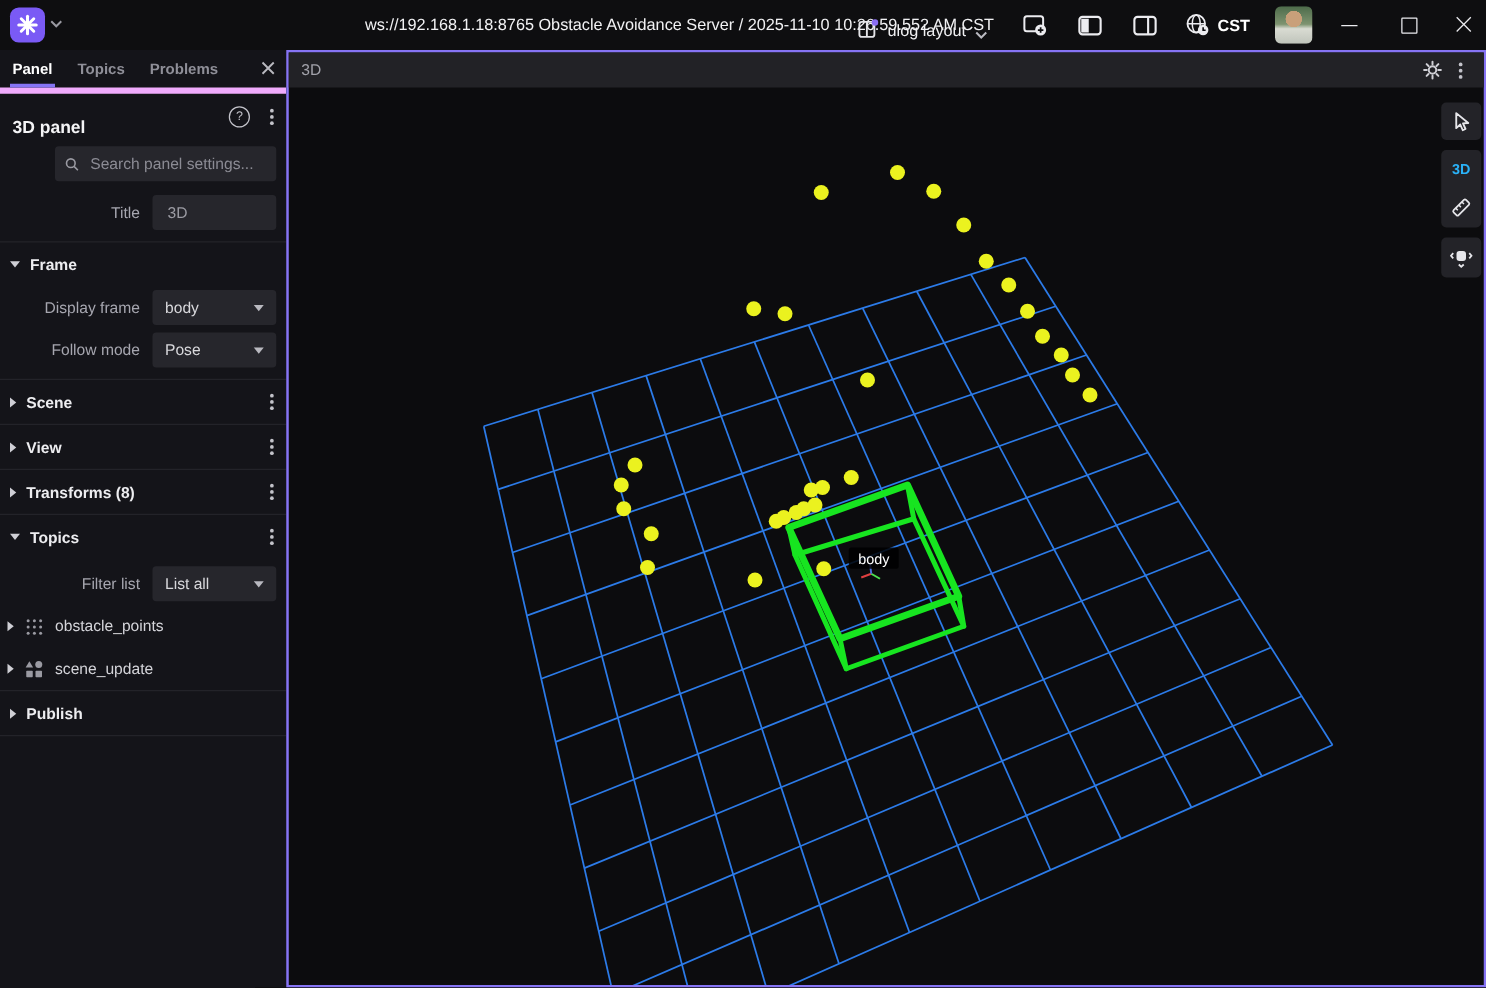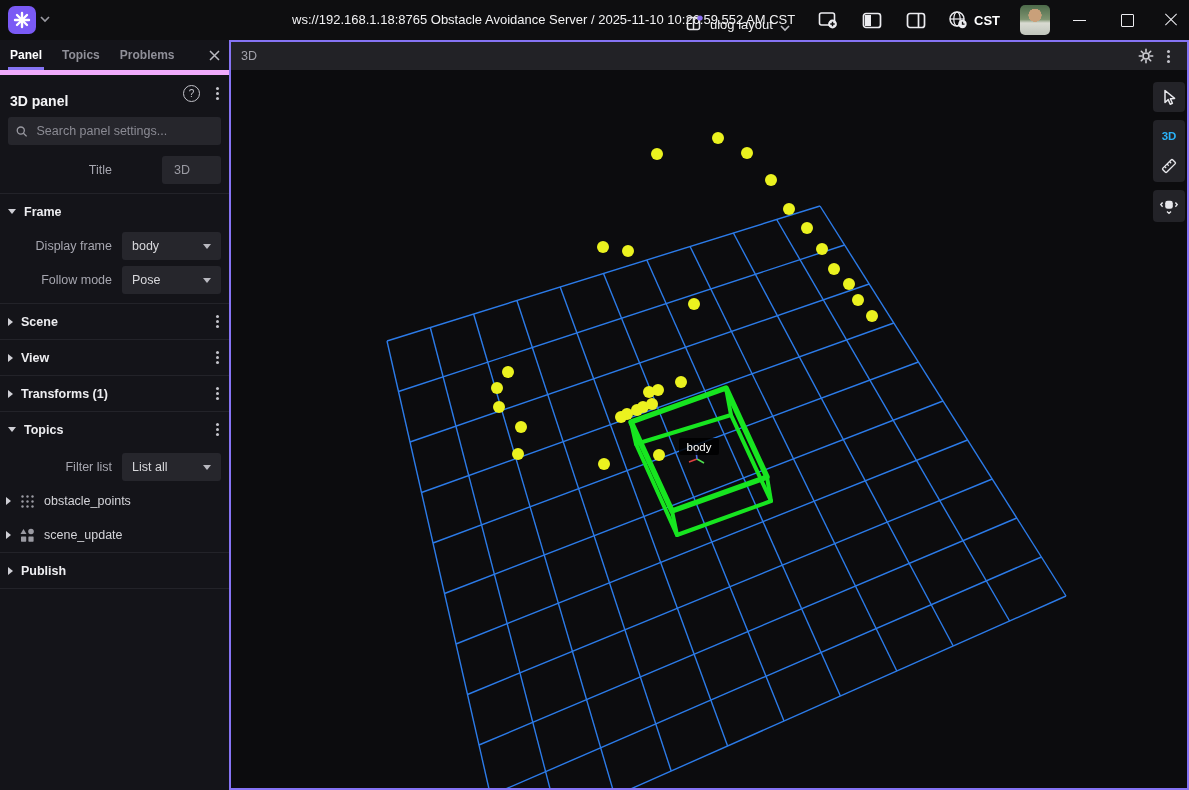--- a/index.html
+++ b/index.html
@@ -37,21 +37,21 @@
   .side-tab{font-size:12px;font-weight:bold;color:#8f8f98;padding:0 10px;height:100%;display:flex;align-items:center;position:relative;}
   .side-tab.active{color:#ffffff;}
   .side-tab.active::after{content:"";position:absolute;left:8px;right:8px;bottom:0;border-bottom:3px solid #8674f4;}
   .side-tabs .close{position:absolute;right:8px;top:8px;}
   .panel-title-row{height:36px;display:flex;align-items:center;padding:0 10px;}
   .panel-title-row .name{font-size:14px;font-weight:bold;color:#f4f4f6;flex:1;margin-top:16px;}
   .help-circ{width:15px;height:15px;border:1.4px solid #c3c3ca;border-radius:50%;
     font-size:10px;color:#c3c3ca;display:flex;align-items:center;justify-content:center;margin-right:16px;}
   .kebab{width:3px;height:3px;border-radius:50%;background:#c3c3ca;box-shadow:0 -5px 0 #c3c3ca,0 5px 0 #c3c3ca;}
   .search-row{padding:6px 8px 8px 8px;}
-  .search-box{height:28px;background:#26262c;border-radius:3px;display:flex;align-items:center;padding:0 8px;gap:7px;}
+  .search-box{height:28px;background:#26262c;border-radius:3px;display:flex;align-items:center;padding:0 8px;gap:7px;margin-left:36px;}
   .search-box input{background:transparent;border:none;outline:none;color:#d8d8dc;font-size:12.5px;width:100%;font-family:"Liberation Sans",sans-serif;}
   .search-box input::placeholder{color:#8b8b94;}
   .field-row{display:flex;align-items:center;padding:3px 8px 3px 0;}
   .field-row .lbl{width:112px;text-align:right;padding-right:10px;font-size:12.5px;color:#a6a6af;flex:none;}
   .control{flex:1;height:28px;background:#26262c;border-radius:3px;display:flex;align-items:center;padding:0 10px;}
   .control .val{flex:1;font-size:12.5px;color:#d8d8dc;}
   .control input{background:transparent;border:none;outline:none;color:#9b9ba3;font-size:12.5px;width:100%;font-family:"Liberation Sans",sans-serif;}
   .caret-down{width:0;height:0;border-left:4.5px solid transparent;border-right:4.5px solid transparent;border-top:5.5px solid #b9b9c0;}
   .section{border-top:1px solid #232329;display:flex;align-items:center;height:35px;padding:0 10px 0 8px;}
   .section .tri{margin-right:8px;}
@@ -176,21 +176,21 @@
   <div class="search-row">
     <div class="search-box">
       <svg width="13" height="13" viewBox="0 0 13 13">
         <circle cx="5.4" cy="5.4" r="4" fill="none" stroke="#9a9aa2" stroke-width="1.5"></circle>
         <line x1="8.4" y1="8.4" x2="12" y2="12" stroke="#9a9aa2" stroke-width="1.5"></line>
       </svg>
       <input type="text" placeholder="Search panel settings..." style="">
     </div>
   </div>
 
-  <div class="field-row" style="padding-bottom:9px;gap:40px;">
+  <div class="field-row" style="padding-bottom:9px;">
     <span class="lbl">Title</span>
     <div class="control">
       <input type="text" value="3D" style="">
     </div>
   </div>
 
   <div class="section">
     <span class="tri tri-down"></span>
     <span class="s-lbl">Frame</span>
   </div>
@@ -215,21 +215,21 @@
     <span class="s-lbl">Scene</span>
     <span class="kebab"></span>
   </div>
   <div class="section">
     <span class="tri tri-right"></span>
     <span class="s-lbl">View</span>
     <span class="kebab"></span>
   </div>
   <div class="section">
     <span class="tri tri-right"></span>
-    <span class="s-lbl">Transforms (1)</span>
+    <span class="s-lbl">Transforms (8)</span>
     <span class="kebab"></span>
   </div>
   <div class="section">
     <span class="tri tri-down"></span>
     <span class="s-lbl">Topics</span>
     <span class="kebab"></span>
   </div>
 
   <div class="field-row" style="padding-top:6px;">
     <span class="lbl">Filter list</span>

